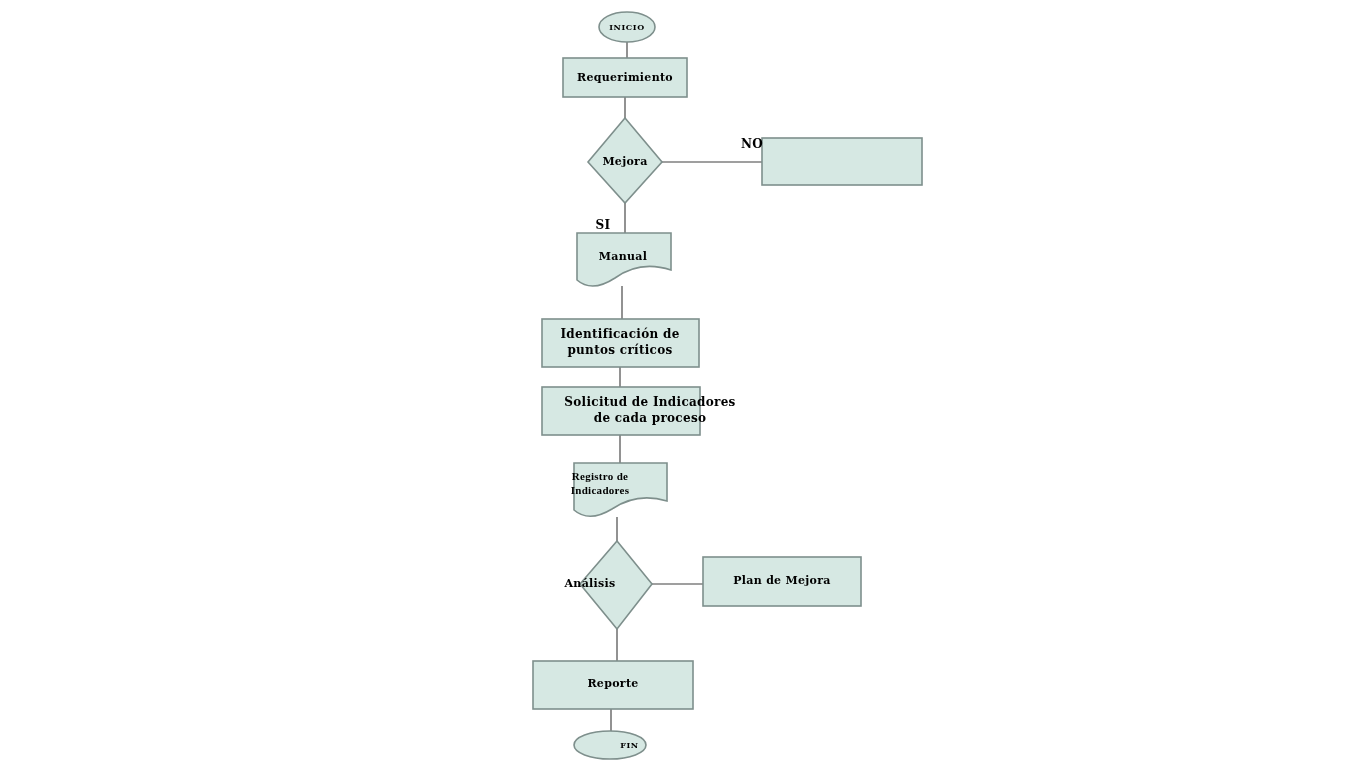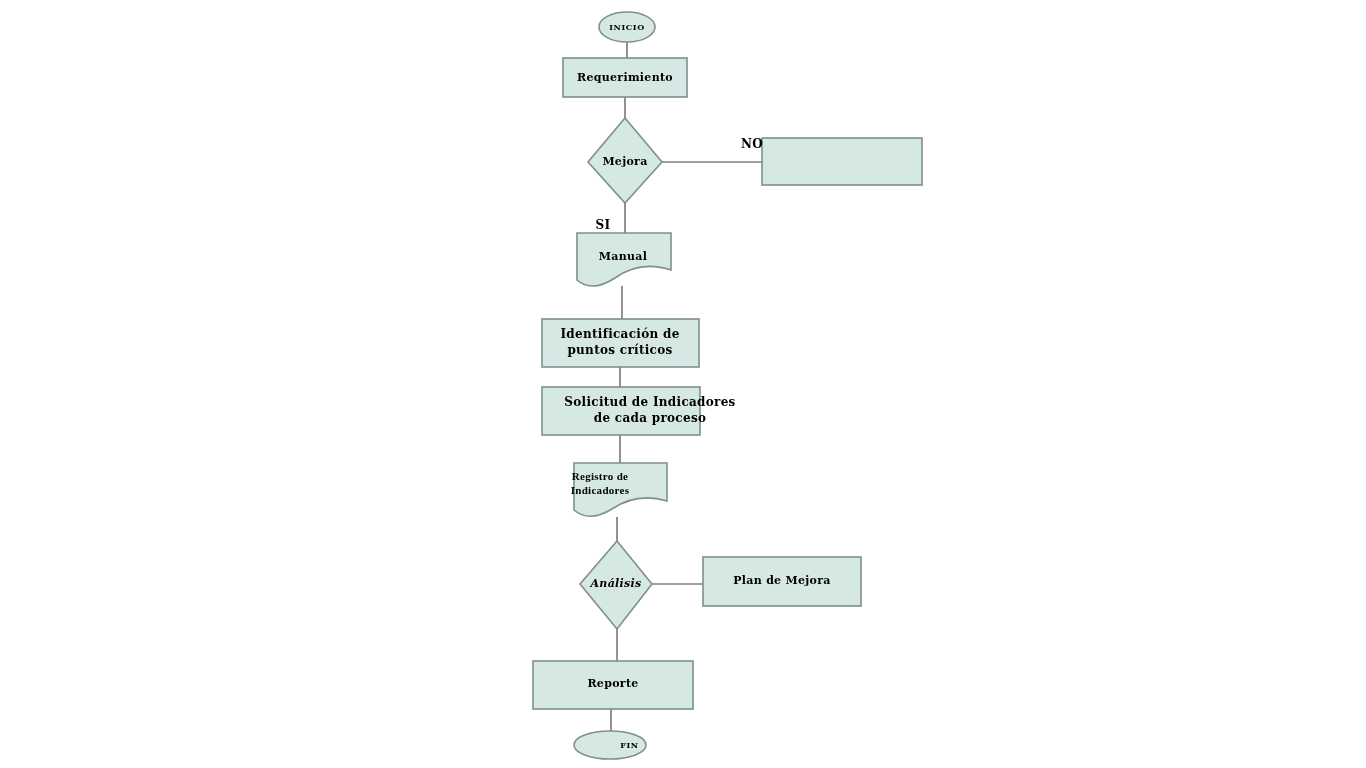--- a/index.html
+++ b/index.html
@@ -30,21 +30,21 @@
   .lbl-inicio        { left:627px; top:27px; }
   .lbl-requerimiento { left:625px; top:78px; }
   .lbl-aplica        { left:625px; top:162px; }
   .lbl-no            { left:706px; top:145px;margin-left:46px; }
   .lbl-comunicado    { left:842px; top:162px; }
   .lbl-si            { left:603px; top:226px; }
   .lbl-manual        { left:623px; top:257px; }
   .lbl-identificacion{ left:620px; top:343px; }
   .lbl-solicitud     { left:621px; top:411px;margin-left:29px; }
   .lbl-registro      { left:600px; top:483px;font-family:Liberation Serif, serif; }
-  .lbl-analisis      { left:616px; top:584px;font-style:italic; }
+  .lbl-analisis      { left:590px; top:584px; }
   .lbl-plan          { left:782px; top:581px; }
   .lbl-reporte       { left:613px; top:684px; }
   .lbl-fin           { left:610px; top:745px;padding-left:39px; }
 </style>
 </head>
 <body>
 
 <div class="canvas">
 
   <svg class="shapes" viewBox="0 0 1366 768" xmlns="http://www.w3.org/2000/svg">

